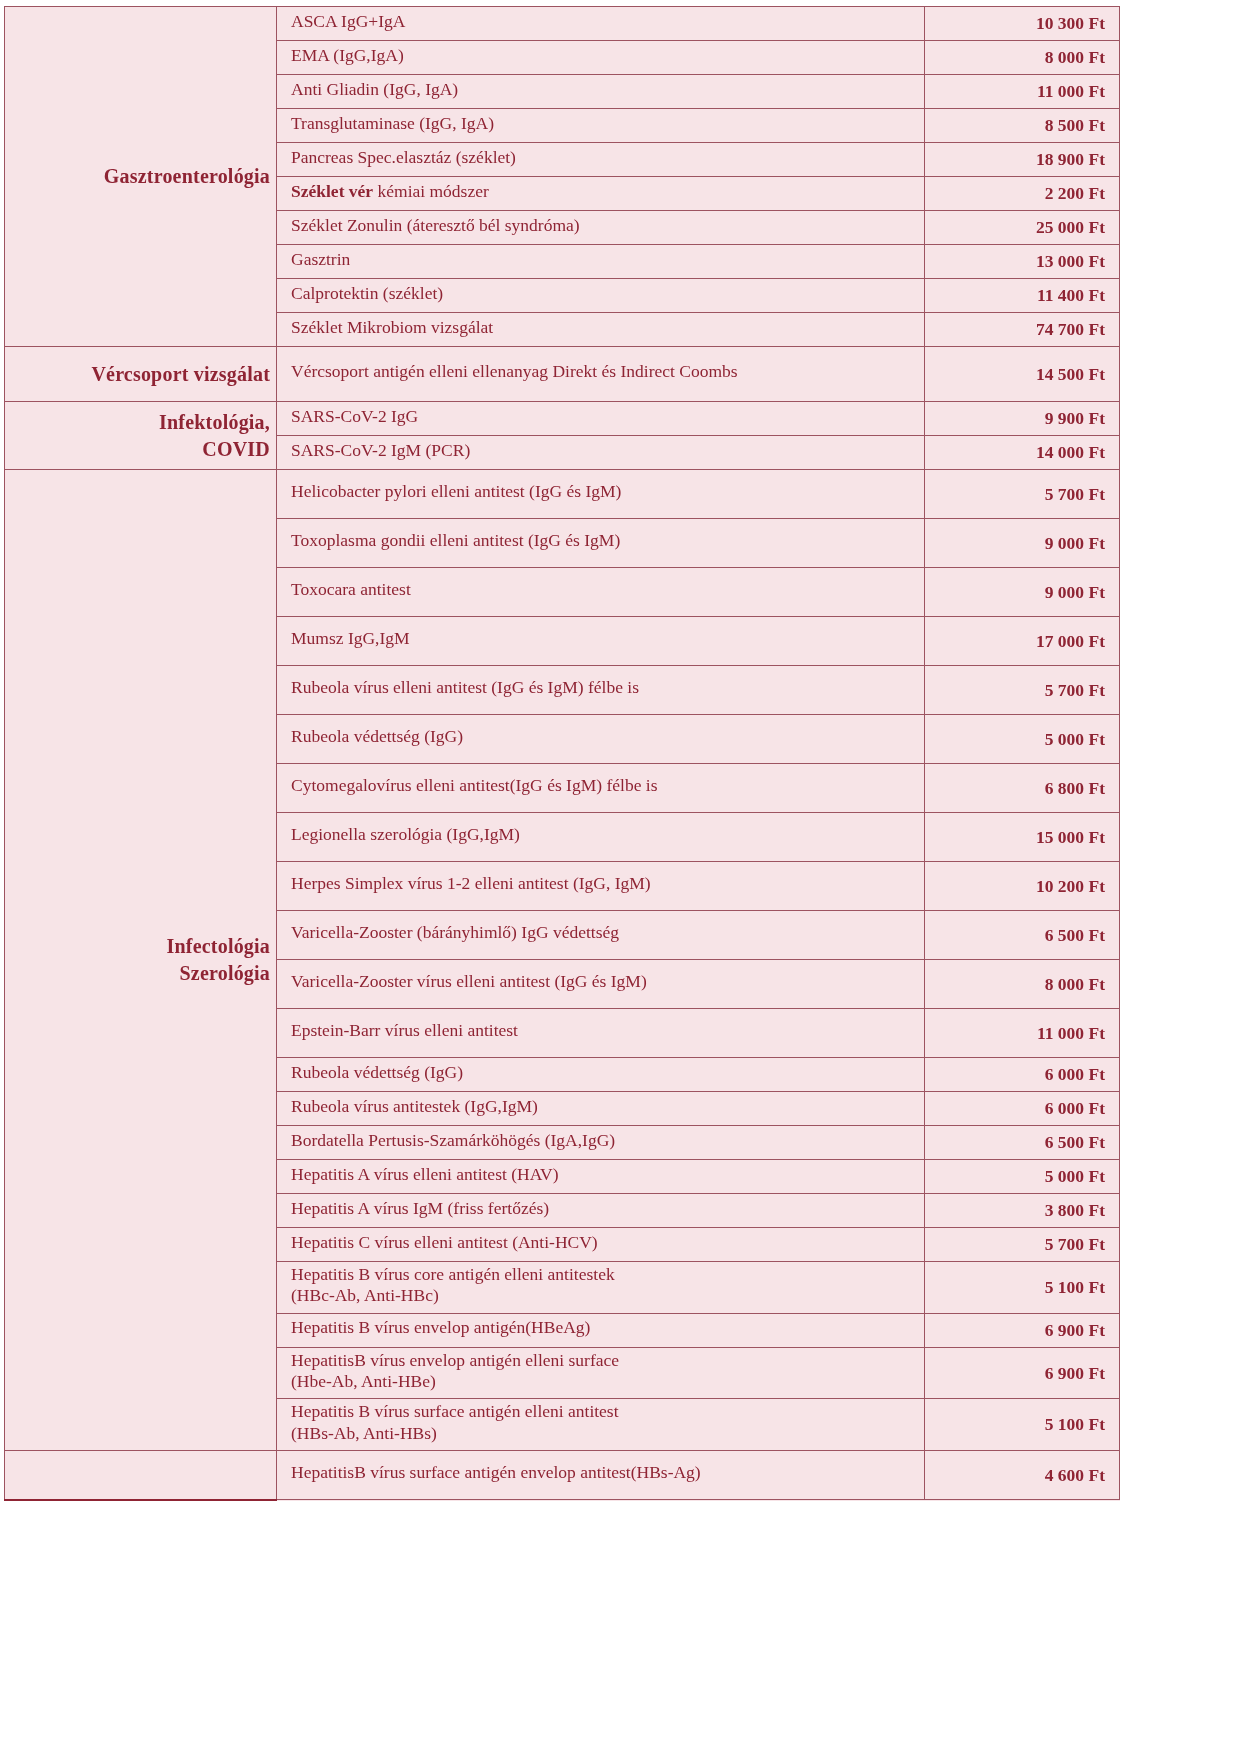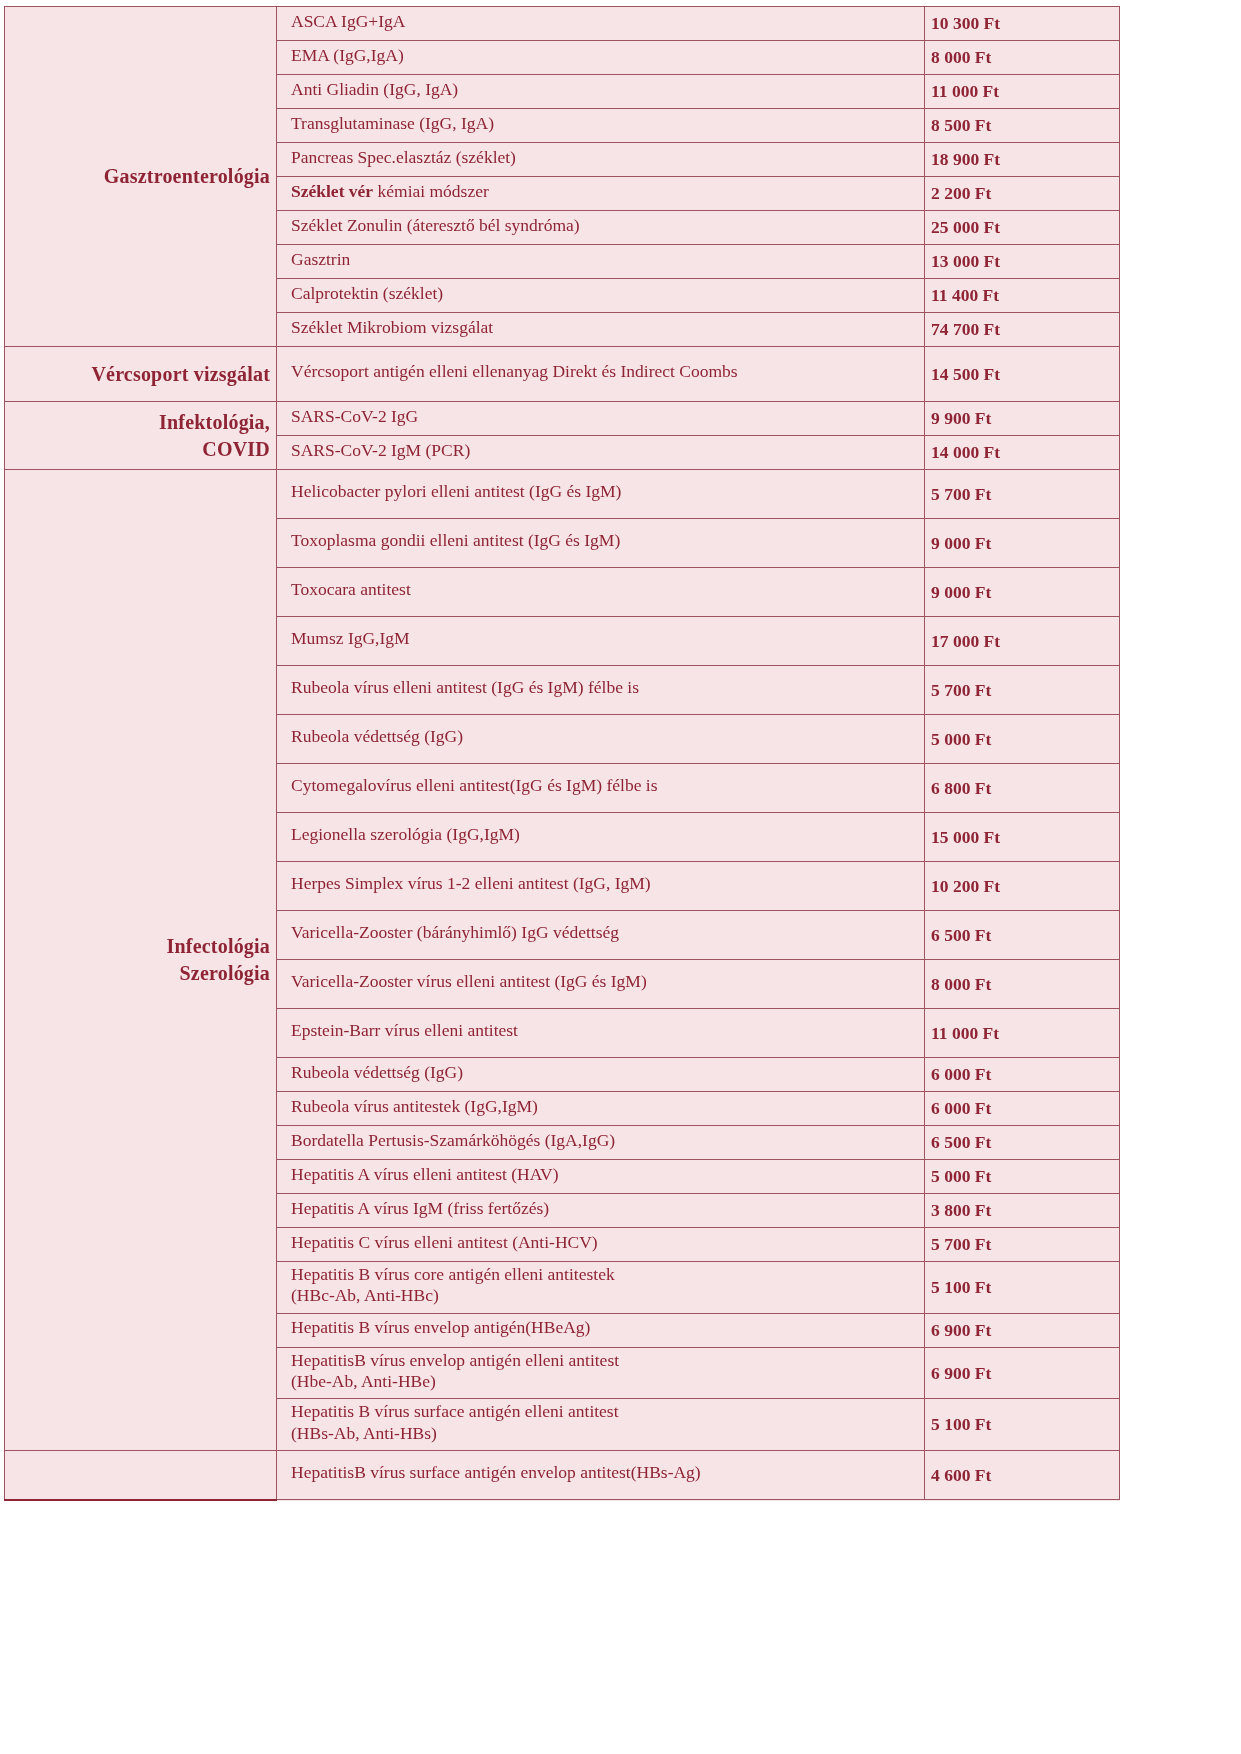--- a/index.html
+++ b/index.html
@@ -46,20 +46,21 @@
     font-size: 17.5px;
     padding: 2px 10px 6px 14px;
     line-height: 1.25;
     color: #8f2434;
     border-left-width: 2px;
     border-left-color: #8f2434;
   }
   td.price-cell {
     font-size: 17.5px;
     font-weight: bold;
+    text-align: right;
     padding: 6px 14px 6px 6px;
     color: #8f2434;
     white-space: nowrap;
     border-left-width: 2px;
     border-left-color: #8f2434;
     border-right-width: 2px;
     border-right-color: #8f2434;
   }
   tr.tall td { height: 36px; }
   tr.xtall td { height: 42px; }
@@ -224,21 +225,21 @@
           <span class="nm">(HBc-Ab, Anti-HBc)</span>
         </td>
         <td class="price-cell">5 100 Ft</td>
       </tr>
       <tr>
         <td class="name-cell">Hepatitis B vírus envelop antigén(HBeAg)</td>
         <td class="price-cell">6 900 Ft</td>
       </tr>
       <tr class="two-line">
         <td class="name-cell">
-          <span class="nm">HepatitisB vírus envelop antigén elleni antitest</span>
+          <span class="nm">HepatitisB vírus envelop antigén elleni surface</span>
           <span class="nm">(Hbe-Ab, Anti-HBe)</span>
         </td>
         <td class="price-cell">6 900 Ft</td>
       </tr>
       <tr class="two-line">
         <td class="name-cell">
           <span class="nm">Hepatitis B vírus surface antigén elleni antitest</span>
           <span class="nm">(HBs-Ab, Anti-HBs)</span>
         </td>
         <td class="price-cell">5 100 Ft</td>

